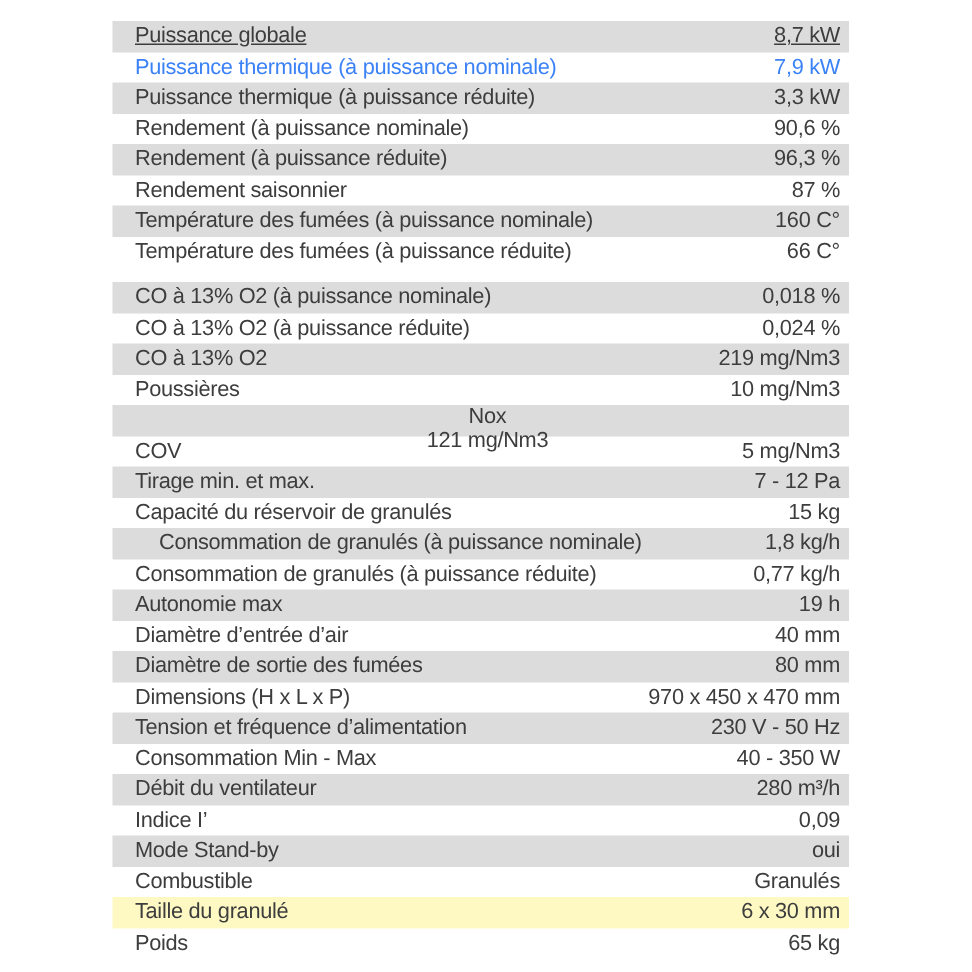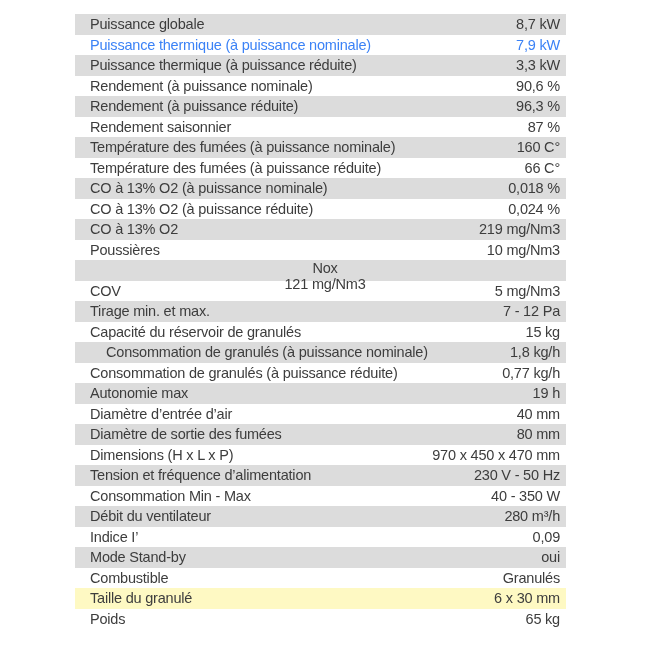--- a/index.html
+++ b/index.html
@@ -41,21 +41,21 @@
   }
   .spec-value {
     white-space: nowrap;
     text-align: right;
   }
 </style>
 </head>
 <body style="background: rgb(255, 255, 255);">
 
 <div class="spec-table">
-  <div class="spec-row striped" style="background: rgb(220, 220, 220); color: rgb(61, 61, 61);">
+  <div class="spec-row striped" style="background: rgb(220, 220, 220); color: rgb(61, 61, 61); text-decoration: underline;">
     <span class="spec-label">Puissance globale</span>
     <span class="spec-value">8,7 kW</span>
   </div>
 
   <div class="spec-row" style="color: #3b82f6;">
     <span class="spec-label">Puissance thermique (à puissance nominale)</span>
     <span class="spec-value">7,9 kW</span>
   </div>
 
   <div class="spec-row striped" style="background: rgb(220, 220, 220); color: rgb(61, 61, 61);">
@@ -81,21 +81,21 @@
   <div class="spec-row striped" style="background: rgb(220, 220, 220); color: rgb(61, 61, 61);">
     <span class="spec-label">Température des fumées (à puissance nominale)</span>
     <span class="spec-value">160 C°</span>
   </div>
 
   <div class="spec-row" style="color: rgb(61, 61, 61);">
     <span class="spec-label">Température des fumées (à puissance réduite)</span>
     <span class="spec-value">66 C°</span>
   </div>
 
-  <div class="spec-row striped" style="background: rgb(220, 220, 220); color: rgb(61, 61, 61);">
+  <div class="spec-row striped" style="background: rgb(220, 220, 220); color: rgb(61, 61, 61); margin-top: 10px;">
     <span class="spec-label">CO à 13% O2 (à puissance nominale)</span>
     <span class="spec-value">0,018 %</span>
   </div>
 
   <div class="spec-row" style="color: rgb(61, 61, 61);">
     <span class="spec-label">CO à 13% O2 (à puissance réduite)</span>
     <span class="spec-value">0,024 %</span>
   </div>
 
   <div class="spec-row striped" style="background: rgb(220, 220, 220); color: rgb(61, 61, 61);">

